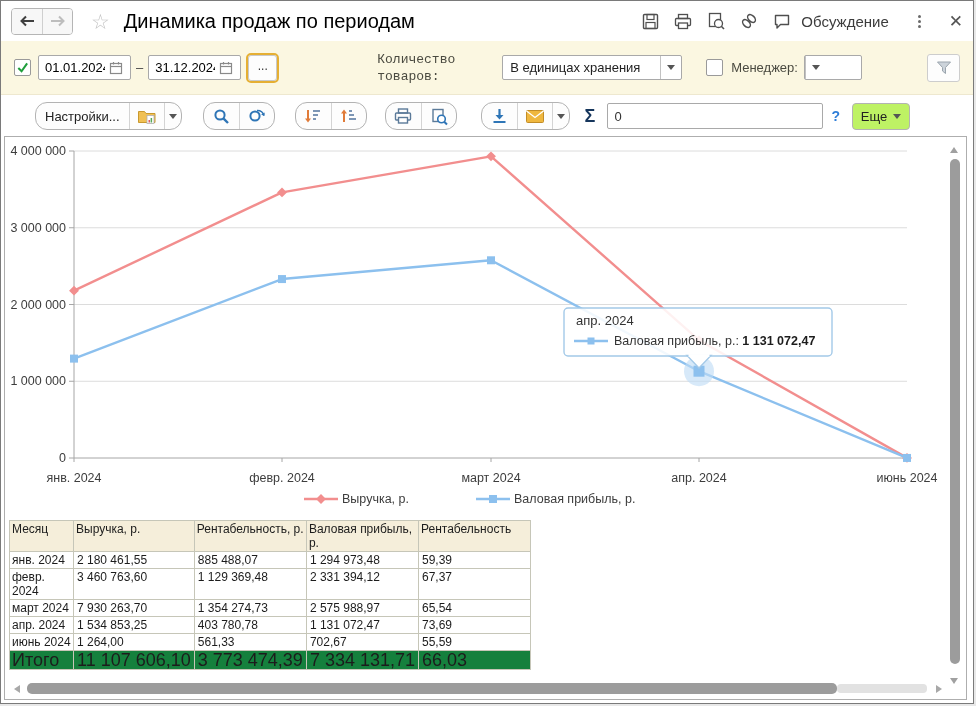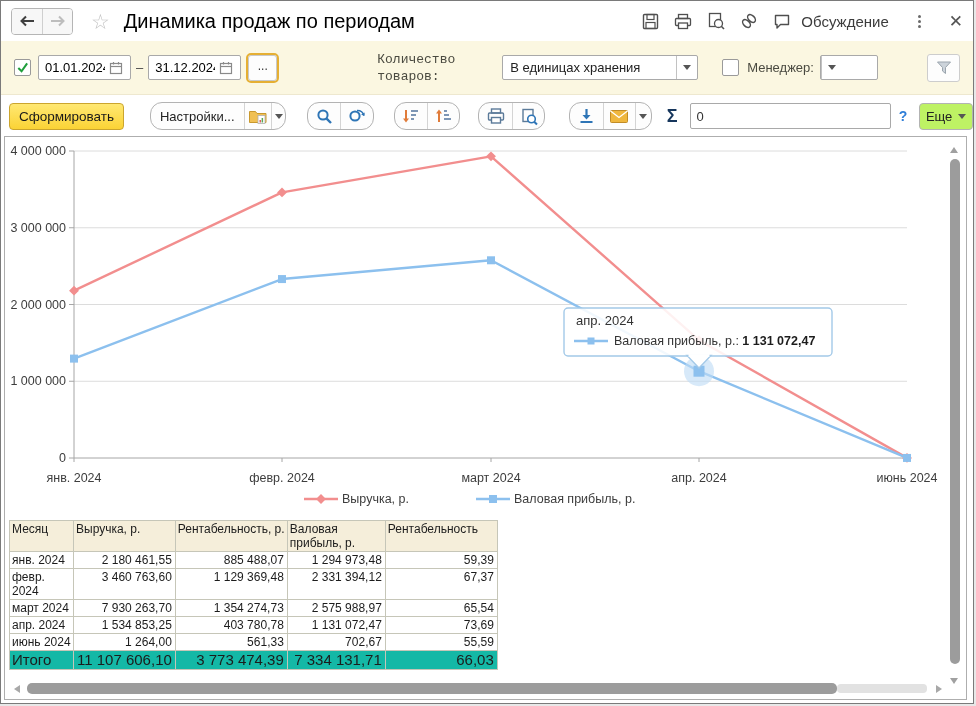--- a/index.html
+++ b/index.html
@@ -25,21 +25,21 @@
   .chk{width:17px;height:17px;background:#fff;border:1px solid #9a9a9a;border-radius:2px;display:flex;align-items:center;justify-content:center;flex:none;}
   .field{height:25px;background:#fff;border:1px solid #a9a9a9;border-radius:2px;display:flex;align-items:center;}
   .datefield{width:93px;margin-left:7px;}
   .datefield input{border:0;outline:0;width:66px;font:13px "Liberation Sans",sans-serif;padding:0 0 0 6px;background:transparent;}
   .calbtn{width:22px;height:100%;display:flex;align-items:center;justify-content:center;}
   .dash{margin:0 5px;color:#444;}
   .dots-btn{width:29px;height:26px;margin-left:7px;background:#fdfdfd;border:1px solid #c9c9c9;border-radius:3px;
             font-size:12px;color:#333;outline:2px solid #e5af33;display:flex;align-items:flex-end;justify-content:center;padding-bottom:7px;}
   .flabel{color:#4a4a40;line-height:17px;}
   .lbl-qty{width:82px;margin-left:100px;font-family:Liberation Mono, monospace;}
-  .select{width:196px;margin-left:43px;}
+  .select{width:180px;margin-left:43px;}
   .select .val{flex:1;padding-left:7px;white-space:nowrap;overflow:hidden;}
   .ddbtn{width:21px;height:100%;border-left:1px solid #c2c2c2;display:flex;align-items:center;justify-content:center;}
   .arrow-dn{width:0;height:0;border-left:4px solid transparent;border-right:4px solid transparent;border-top:5px solid #555;}
   .chk2{margin-left:24px;}
   .lbl-mgr{margin-left:8px;}
   .mgr-select{width:58px;margin-left:6px;}
   .funnel-btn{width:33px;height:28px;margin-left:auto;margin-right:13px;background:#fdfdfd;border:1px solid #cdcdcd;border-radius:3px;
               display:flex;align-items:center;justify-content:center;}
   
   .toolbar{position:absolute;left:0;top:95px;right:0;height:40px;background:#fff;display:flex;align-items:center;padding-left:8px;font-size:13px;}
@@ -63,22 +63,22 @@
             display:flex;align-items:center;justify-content:center;gap:6px;cursor:pointer;}
   
   .content{position:absolute;left:3px;top:135px;width:963px;height:564px;border:1px solid #aeaeae;background:#fff;}
   #chart-svg{position:absolute;left:0;top:0;}
   
   .rtable{position:absolute;left:4px;top:383px;border-collapse:collapse;table-layout:fixed;font-size:12px;color:#1c1c1c;}
   .rtable td,.rtable th{border:1px solid #c6c6b8;line-height:14px;vertical-align:top;overflow:hidden;}
   .rtable th{background:#f5eeda;font-weight:normal;text-align:left;padding:1px 2px;}
   .rtable td{padding:1px 3px;background:#fff;}
   .rtable td.m{padding:1px 2px;}
-  .rtable td.n{text-align:right;white-space:nowrap;}
-  .rtable tr.total td{background:#14b8a6;font-size:15px;line-height:16px;}
+  .rtable td.n{white-space:nowrap;}
+  .rtable tr.total td{background:#15803d;font-size:18px;line-height:16px;}
   
   .vthumb{position:absolute;right:6px;top:22px;width:10px;height:505px;background:#9c9c9c;border-radius:5px;}
   .varrow-up{position:absolute;right:8px;top:10px;width:0;height:0;border-left:4px solid transparent;border-right:4px solid transparent;border-bottom:6px solid #a0a0a0;}
   .varrow-dn{position:absolute;right:8px;top:541px;width:0;height:0;border-left:4px solid transparent;border-right:4px solid transparent;border-top:6px solid #a0a0a0;}
   .hthumb{position:absolute;left:22px;top:546px;width:810px;height:11px;background:#9c9c9c;border-radius:5px;}
   .htrack{position:absolute;left:832px;top:547px;width:90px;height:9px;background:#e2e2e2;border-radius:4px;}
   .harrow-l{position:absolute;left:9px;top:548px;width:0;height:0;border-top:4px solid transparent;border-bottom:4px solid transparent;border-right:6px solid #a8a8a8;}
   .harrow-r{position:absolute;left:931px;top:548px;width:0;height:0;border-top:4px solid transparent;border-bottom:4px solid transparent;border-left:6px solid #a8a8a8;}
 </style>
 </head>
@@ -192,21 +192,20 @@
         </span>
     </span>
     <span class="funnel-btn">
       <svg width="18" height="17" viewBox="0 0 18 17">
         <path d="M2.5 3 h13 l-5 5.5 v6 l-3-2.5 v-3.5 z" fill="#ccd3da" stroke="#9aa4ad" stroke-width="1"></path>
       </svg>
     </span>
   </div>
 
   <div class="toolbar">
-    <span class="gen-btn">Сформировать</span>
 
     <span class="bgroup g-settings">
       <span class="bseg">Настройки...</span>
       <span class="bseg icon">
         <svg width="20" height="18" viewBox="0 0 20 18">
           <path d="M1.5 4.5 h6 l1.5 2 h9 v9 h-16.5 z" fill="#f0c054" stroke="#c9992e" stroke-width="1"></path>
           <rect x="10" y="8.5" width="7" height="8" fill="#fff" stroke="#b0b0b0" stroke-width="0.8"></rect>
           <rect x="11.5" y="13" width="1.5" height="2.5" fill="#e05d5d"></rect>
           <rect x="13.6" y="11" width="1.5" height="4.5" fill="#58a858"></rect>
         </svg>

